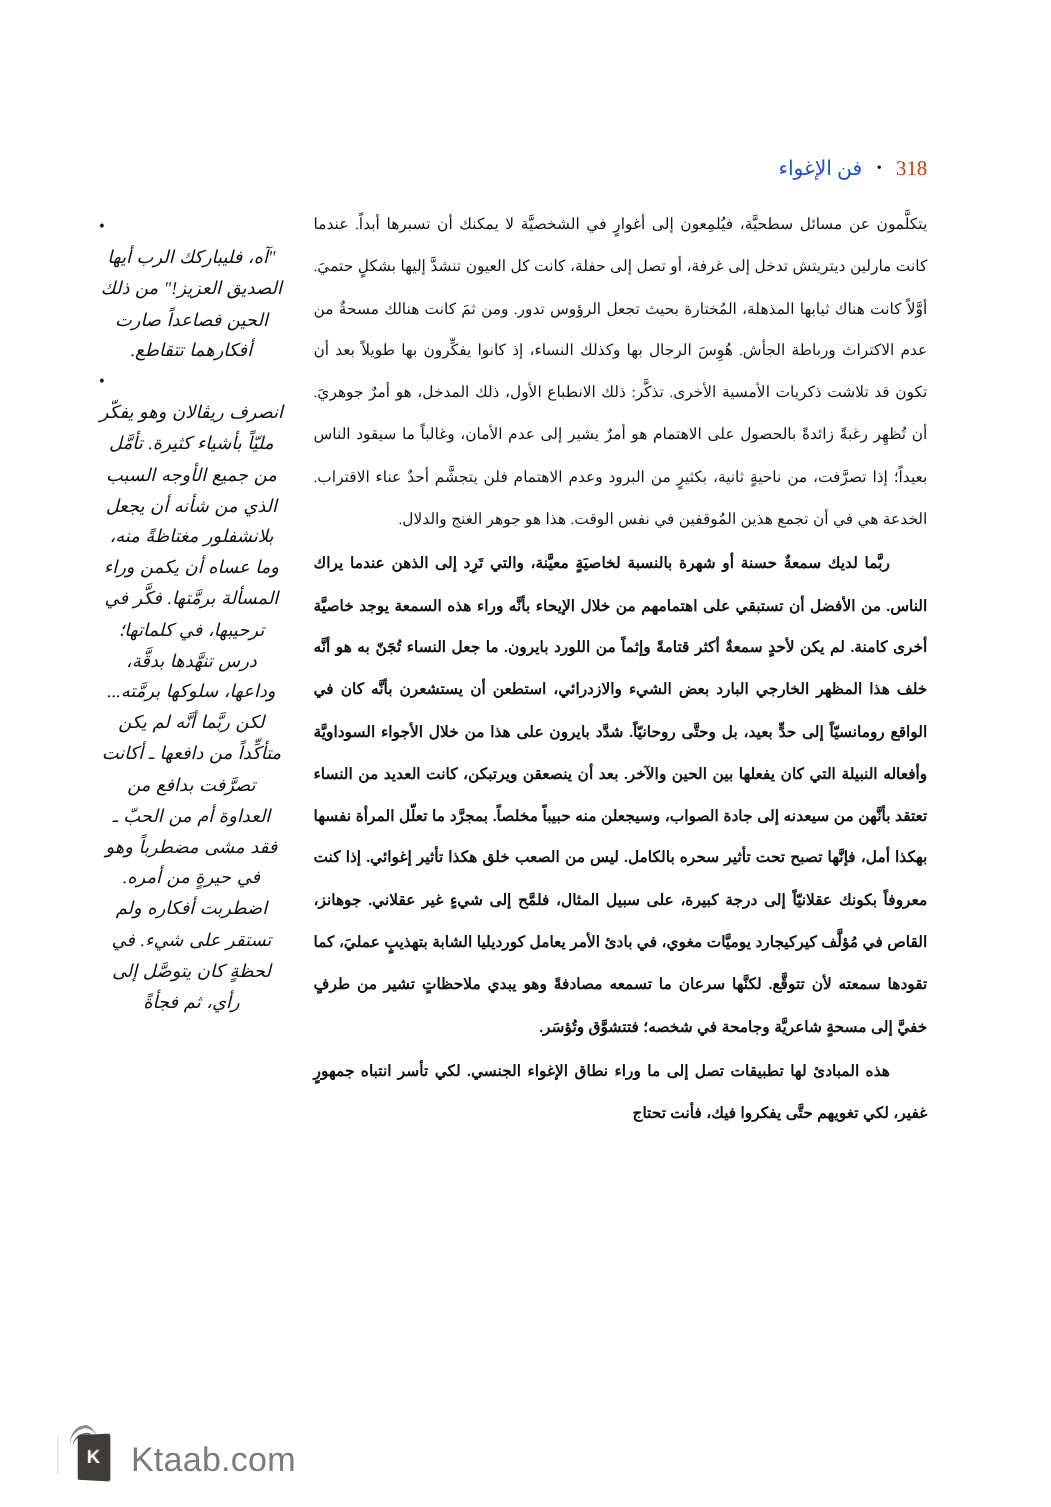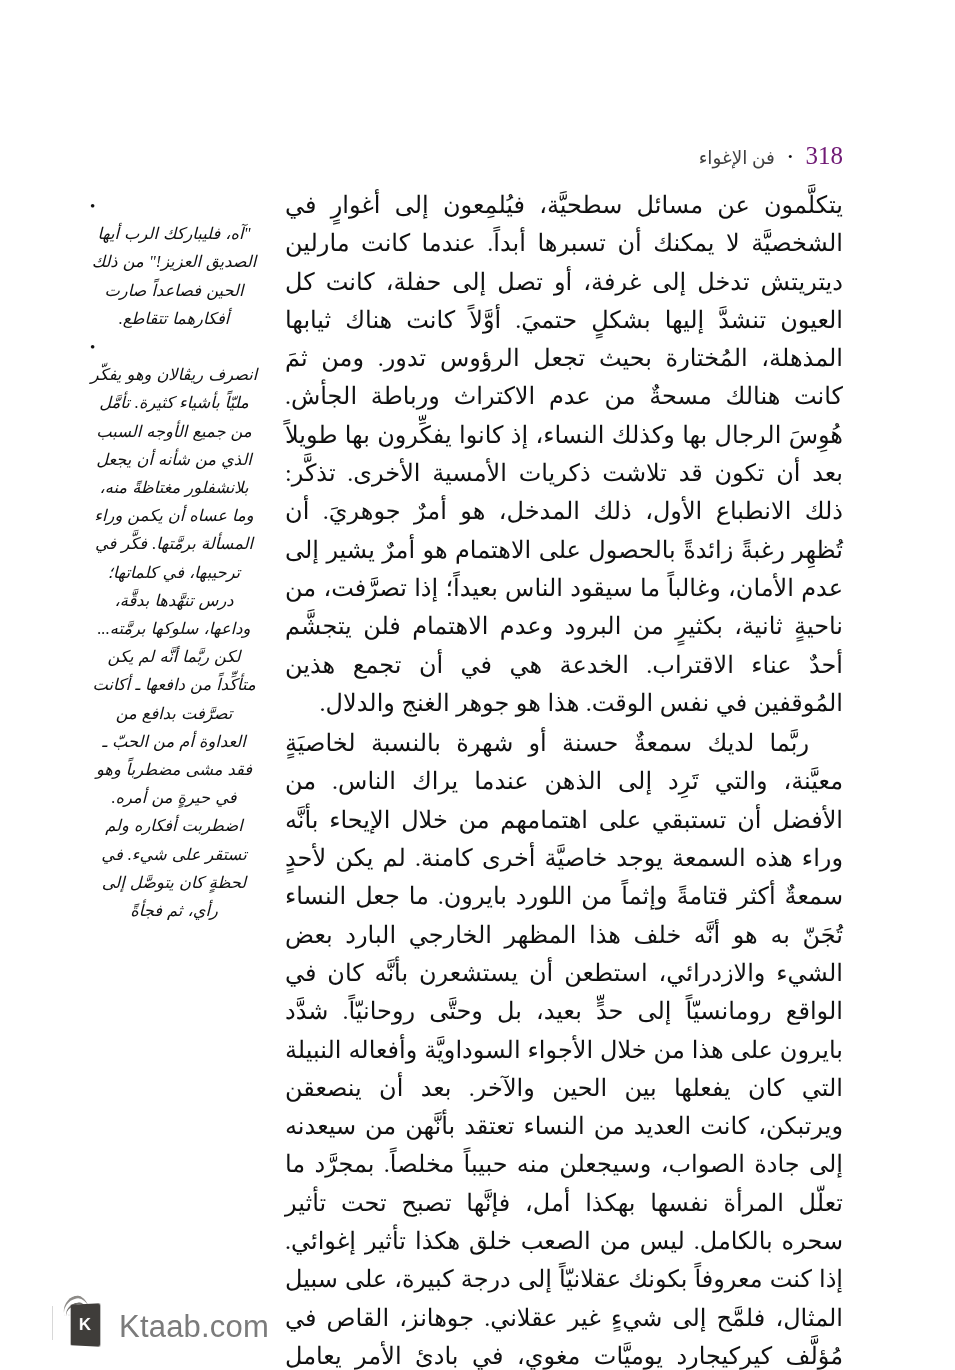--- a/index.html
+++ b/index.html
@@ -28,60 +28,61 @@
     flex-direction: row;
     justify-content: flex-start;
     align-items: baseline;
     gap: 13px;
     direction: rtl;
   }
   .running-head .book-title {
     font-size: 18.5px;
     font-family: "Liberation Serif", "DejaVu Serif", serif;
     letter-spacing: 0px;
-    color: #404040;
+    color: #1d4ed8;
     order: 3;
   }
   .running-head .head-dot {
     font-size: 13px;
     line-height: 1;
     color: #0d0d0d;
     order: 2;
     position: relative;
     top: -3px;
   }
   .running-head .folio {
-    font-size: 25px;
-    font-family: "Liberation Serif", "DejaVu Serif", serif;
-    color: #701a75;
+    font-size: 19px;
+    font-family: "Liberation Serif", "DejaVu Serif", serif;
+    color: #c2410c;
     order: 1;
     direction: ltr;
   }
 
   
   .body-col {
     position: absolute;
     top: 186px;
     right: 112px;
     width: 558px;
     direction: rtl;
     text-align: justify;
     text-align-last: auto;
   }
   .body-col p {
     margin: 0 0 2px 0;
-    font-size: 24px;
+    font-size: 14px;
     line-height: 38.3px;
     text-indent: 0;
     word-spacing: 0.5px;
     color: #111111;
     font-family: "Liberation Serif", "DejaVu Serif", serif;
   }
   .body-col p.indent {
     text-indent: 34px;
+    font-weight: bold;
   }
 
   
   .margin-col {
     position: absolute;
     top: 192px;
     right: 697px;
     width: 168px;
     direction: rtl;
     text-align: center;

